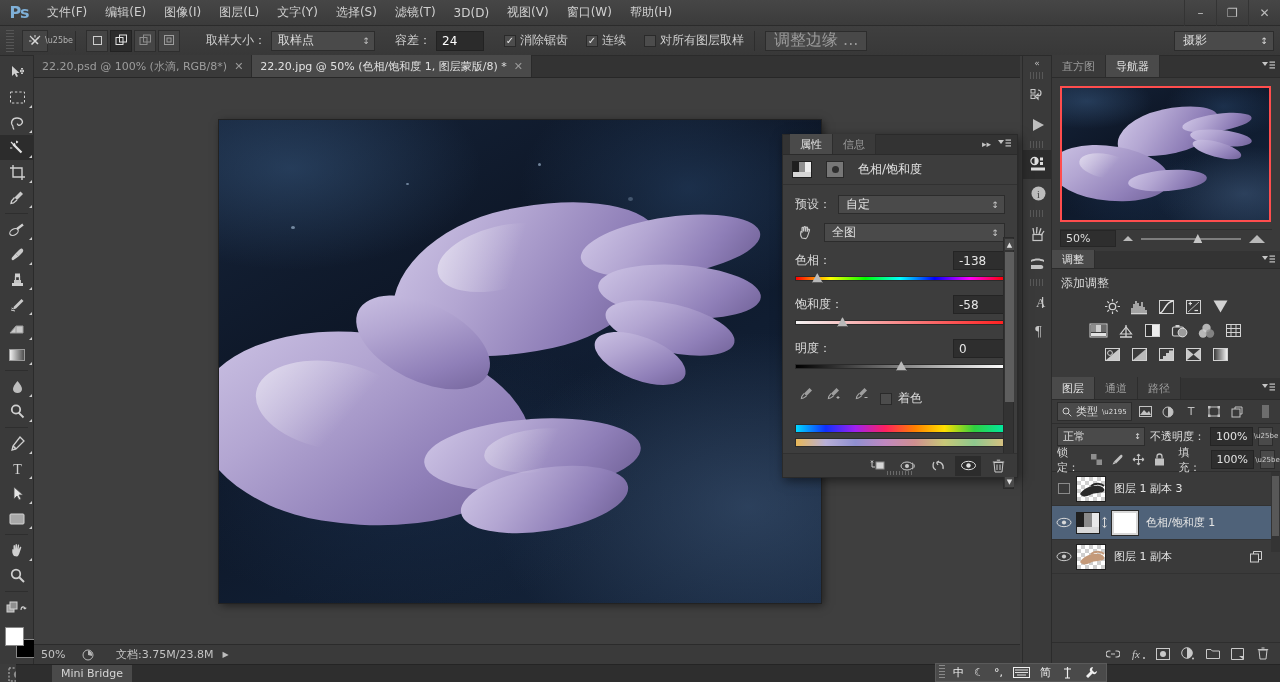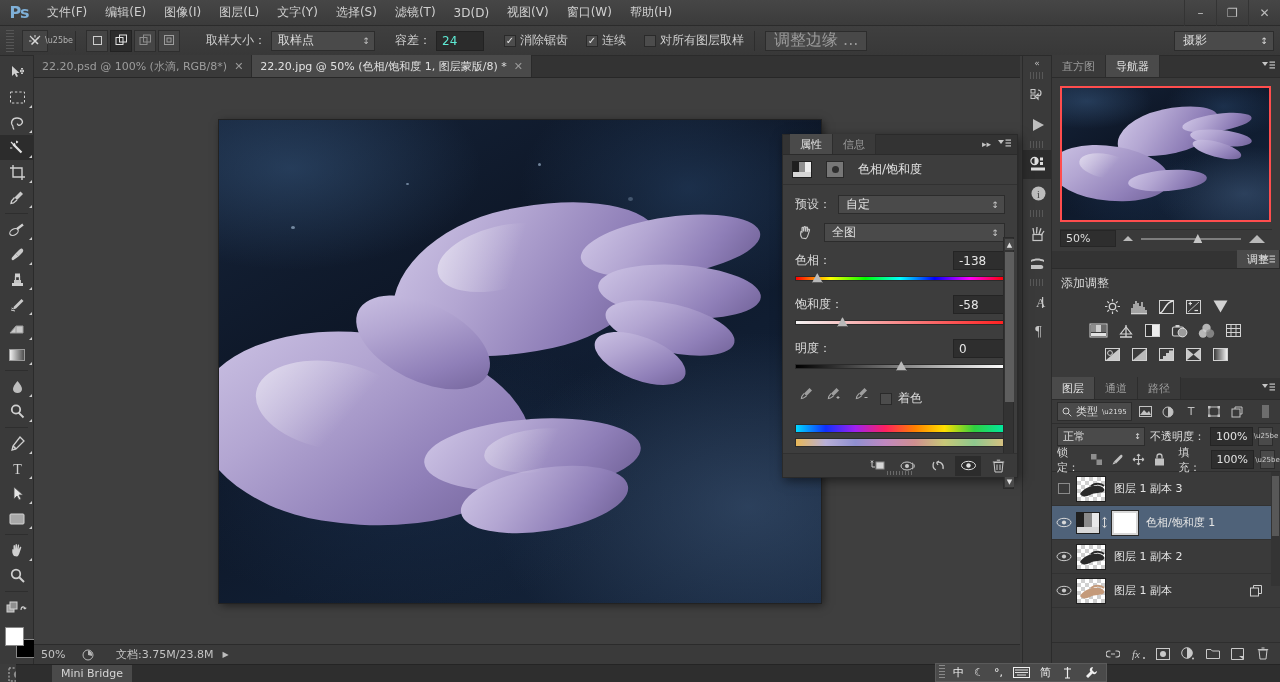--- a/index.html
+++ b/index.html
@@ -38,21 +38,21 @@
   .vsep { width:1px; height:20px; background:#2d2d2d; margin:0 5px; }
   .seg { display:flex; }
   .seg-btn { width:22px; height:22px; background:#454545; border:1px solid #2e2e2e;
     display:flex; align-items:center; justify-content:center; margin-right:2px; }
   .seg-btn.on { background:#2c2c2c; border-color:#222; }
   .opt-label { font-size:12px; color:#cfcfcf; white-space:nowrap; }
   .opt-select { height:20px; background:#4a4a4a; border:1px solid #2c2c2c; color:#dcdcdc;
     font-size:12px; padding:0 16px 0 6px; display:flex; align-items:center; position:relative;
     min-width:104px; }
   .opt-select:after { content:"\2195"; position:absolute; right:4px; font-size:9px; color:#c0c0c0; }
-  .opt-num { height:20px; width:48px; background:#2b2b2b; border:1px solid #222; color:#5eead4;
+  .opt-num { height:20px; width:48px; background:#2b2b2b; border:1px solid #222; color:#ffffff;
     font-size:12px; display:flex; align-items:center; padding-left:5px; }
   .chk { width:12px; height:12px; background:#4c4c4c; border:1px solid #2a2a2a;
     display:inline-flex; align-items:center; justify-content:center; font-size:10px;
     color:#e8e8e8; line-height:1; }
   .chkwrap { display:flex; align-items:center; gap:4px; }
   .optbtn { height:20px; background:#484848; border:1px solid #2c2c2c; color:#9a9a9a;
     font-size:16px; padding:0 8px; display:flex; align-items:center; }
   .ws-select { height:20px; background:#4a4a4a; border:1px solid #2c2c2c; color:#dcdcdc;
     font-size:12px; padding:0 18px 0 8px; display:flex; align-items:center; position:relative;
     width:100px; }
@@ -148,21 +148,21 @@
   .nav-slider { flex:1; height:17px; display:flex; align-items:center; padding:0 7px; position:relative; }
   .nav-track { height:2px; background:#7e7e7e; width:100%; }
   .nav-knob { position:absolute; left:52%; width:9px; height:9px; background:#c5c5c5;
     clip-path:polygon(50% 0,100% 100%,0 100%); }
   .mt-small { width:0;height:0;border-left:5px solid transparent;border-right:5px solid transparent;
     border-bottom:5px solid #b9b9b9; }
   .mt-large { width:0;height:0;border-left:8px solid transparent;border-right:8px solid transparent;
     border-bottom:8px solid #b9b9b9; }
 
   .adj-head { height:18px; background:#333; display:flex; align-items:flex-end; position:relative;
-    border-bottom:1px solid #2b2b2b;justify-content:flex-end; }
+    border-bottom:1px solid #2b2b2b; }
   .adj-body { padding:6px 0 8px 0; }
   .adj-title { font-size:12px; color:#d8d8d8; padding:0 0 6px 9px; }
   .adj-row { display:flex; justify-content:center; gap:8px; margin-bottom:7px; }
   .adj-ic { width:19px; height:17px; display:flex; align-items:center; justify-content:center; }
 
   .lay-filter { height:24px; display:flex; align-items:center; gap:4px; padding:0 5px;
     border-bottom:1px solid #2e2e2e; }
   .lf-sel { height:19px; background:#4a4a4a; border:1px solid #2c2c2c; font-size:11px;
     color:#ddd; display:flex; align-items:center; gap:4px; padding:0 4px; }
   .lf-ic { width:19px; height:19px; display:flex; align-items:center; justify-content:center;
@@ -923,35 +923,20 @@
         <div class="adjthumb"></div>
         <div class="linkic">
           <svg width="9" height="13">
               <path d="M4.5 2 L4.5 11 M2.5 3.2 L4.5 1.4 L6.5 3.2 M2.5 9.8 L4.5 11.6 L6.5 9.8" stroke="#dcdcdc" fill="none" stroke-width="1"></path>
             </svg>
         </div>
         <div class="maskthumb"></div>
         <div class="lname">色相/饱和度 1</div>
       </div>
 
-      <div class="layer-row">
-        <div class="eye">
-          <svg width="16" height="11">
-              <ellipse cx="8" cy="5.5" rx="7" ry="4.2" fill="none" stroke="#c9c9c9"></ellipse>
-              <circle cx="8" cy="5.5" r="2.1" fill="#c9c9c9"></circle>
-            </svg>
-        </div>
-        <div class="lthumb">
-          <svg width="30" height="26" viewBox="0 0 30 26" style="position:absolute;left:0;top:0">
-              <path d="M3 17 C7 11,14 8,22 9 C26 9.5,28 12,27 14 C24 17,18 15,13 18 C9 20,5 20,3 17 Z" fill="#2a2a2a"></path>
-              <path d="M14 9 C18 6,24 6,27 9" stroke="#2a2a2a" stroke-width="2" fill="none"></path>
-            </svg>
-        </div>
-        <div class="lname">图层 1 副本 2</div>
-      </div>
 
       <div class="layer-row">
         <div class="eye">
           <svg width="16" height="11">
               <ellipse cx="8" cy="5.5" rx="7" ry="4.2" fill="none" stroke="#c9c9c9"></ellipse>
               <circle cx="8" cy="5.5" r="2.1" fill="#c9c9c9"></circle>
             </svg>
         </div>
         <div class="lthumb">
           <svg width="30" height="26" viewBox="0 0 30 26" style="position:absolute;left:0;top:0">

